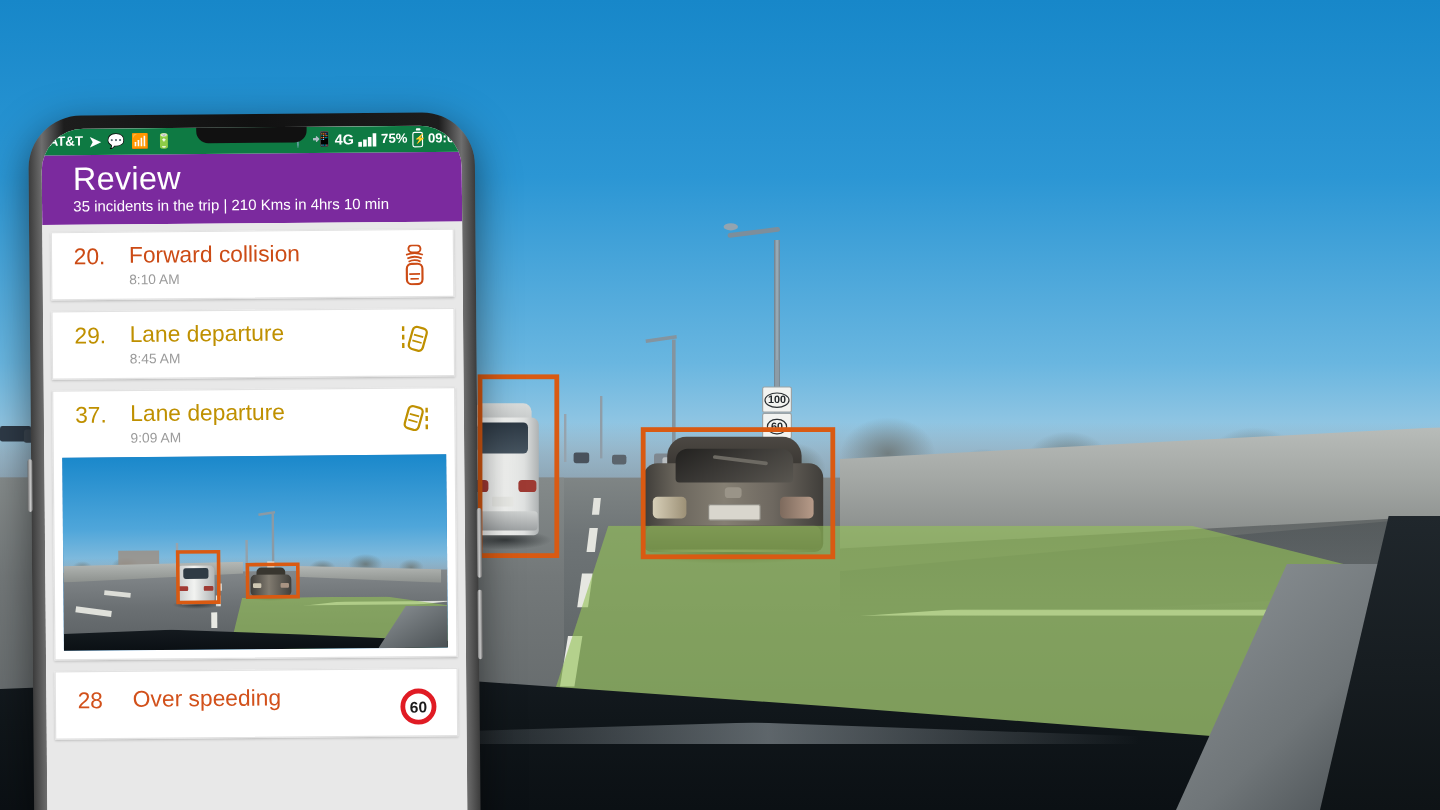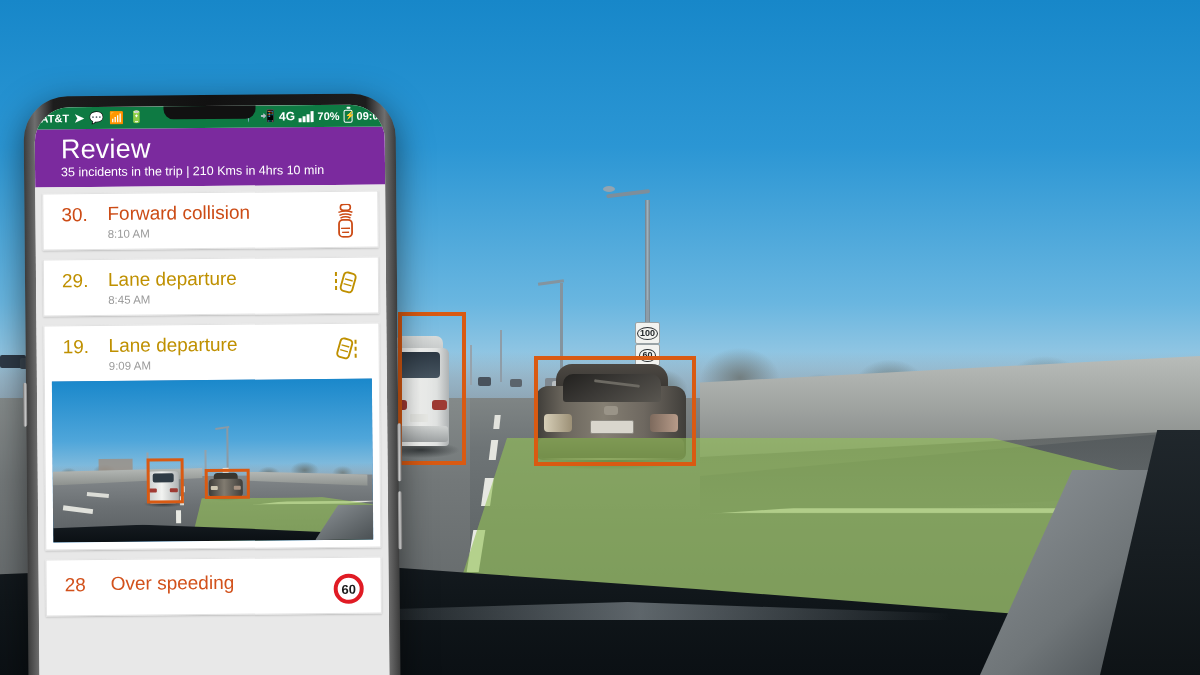--- a/index.html
+++ b/index.html
@@ -452,38 +452,38 @@
       <div class="sb-right">
         <span class="sb-ico">📍</span>
         <span class="sb-ico">📲</span>
         <span class="sb-ico">4G</span>
         <span class="sigbars">
             <i></i>
             <i></i>
             <i></i>
             <i></i>
           </span>
-        <span>70%</span>
+        <span>75%</span>
         <span class="batt">
             <span class="batt-bolt">⚡</span>
           </span>
         <span>09:0</span>
       </div>
     </div>
 
     <div class="apphdr">
       <div class="title">Review</div>
       <div class="sub">35 incidents in the trip | 210 Kms in 4hrs 10 min</div>
     </div>
 
     <div class="list">
 
       <div class="card">
         <div class="card-row">
-          <div class="idx c-fwd">30.</div>
+          <div class="idx c-fwd">20.</div>
           <div class="lbl-wrap">
             <div class="lbl c-fwd">Forward collision</div>
             <div class="tm">8:10 AM</div>
           </div>
           <div class="ico-slot">
             <svg width="24" height="34" viewBox="0 0 24 34">
               <rect x="7" y="0.5" width="10" height="6" rx="3" fill="none" stroke="#cc4b15" stroke-width="1.6"></rect>
               <path d="M5 8.5 Q12 5.6 19 8.5" fill="none" stroke="#cc4b15" stroke-width="1.5"></path>
               <path d="M6 11.5 Q12 8.8 18 11.5" fill="none" stroke="#cc4b15" stroke-width="1.5"></path>
               <path d="M7 14.2 Q12 11.8 17 14.2" fill="none" stroke="#cc4b15" stroke-width="1.5"></path>
@@ -512,21 +512,21 @@
                 <line x1="11" y1="10" x2="19" y2="10" stroke="#bf9000" stroke-width="1.4"></line>
                 <line x1="11" y1="15" x2="19" y2="15" stroke="#bf9000" stroke-width="1.4"></line>
               </g>
             </svg>
           </div>
         </div>
       </div>
 
       <div class="card">
         <div class="card-row">
-          <div class="idx c-lane">19.</div>
+          <div class="idx c-lane">37.</div>
           <div class="lbl-wrap">
             <div class="lbl c-lane">Lane departure</div>
             <div class="tm">9:09 AM</div>
           </div>
           <div class="ico-slot">
             <svg width="26" height="26" viewBox="0 0 26 26">
               <g transform="rotate(16 11 13)">
                 <rect x="5" y="3" width="12" height="19" rx="3.5" fill="none" stroke="#bf9000" stroke-width="1.9"></rect>
                 <line x1="7" y1="10" x2="15" y2="10" stroke="#bf9000" stroke-width="1.4"></line>
                 <line x1="7" y1="15" x2="15" y2="15" stroke="#bf9000" stroke-width="1.4"></line>

